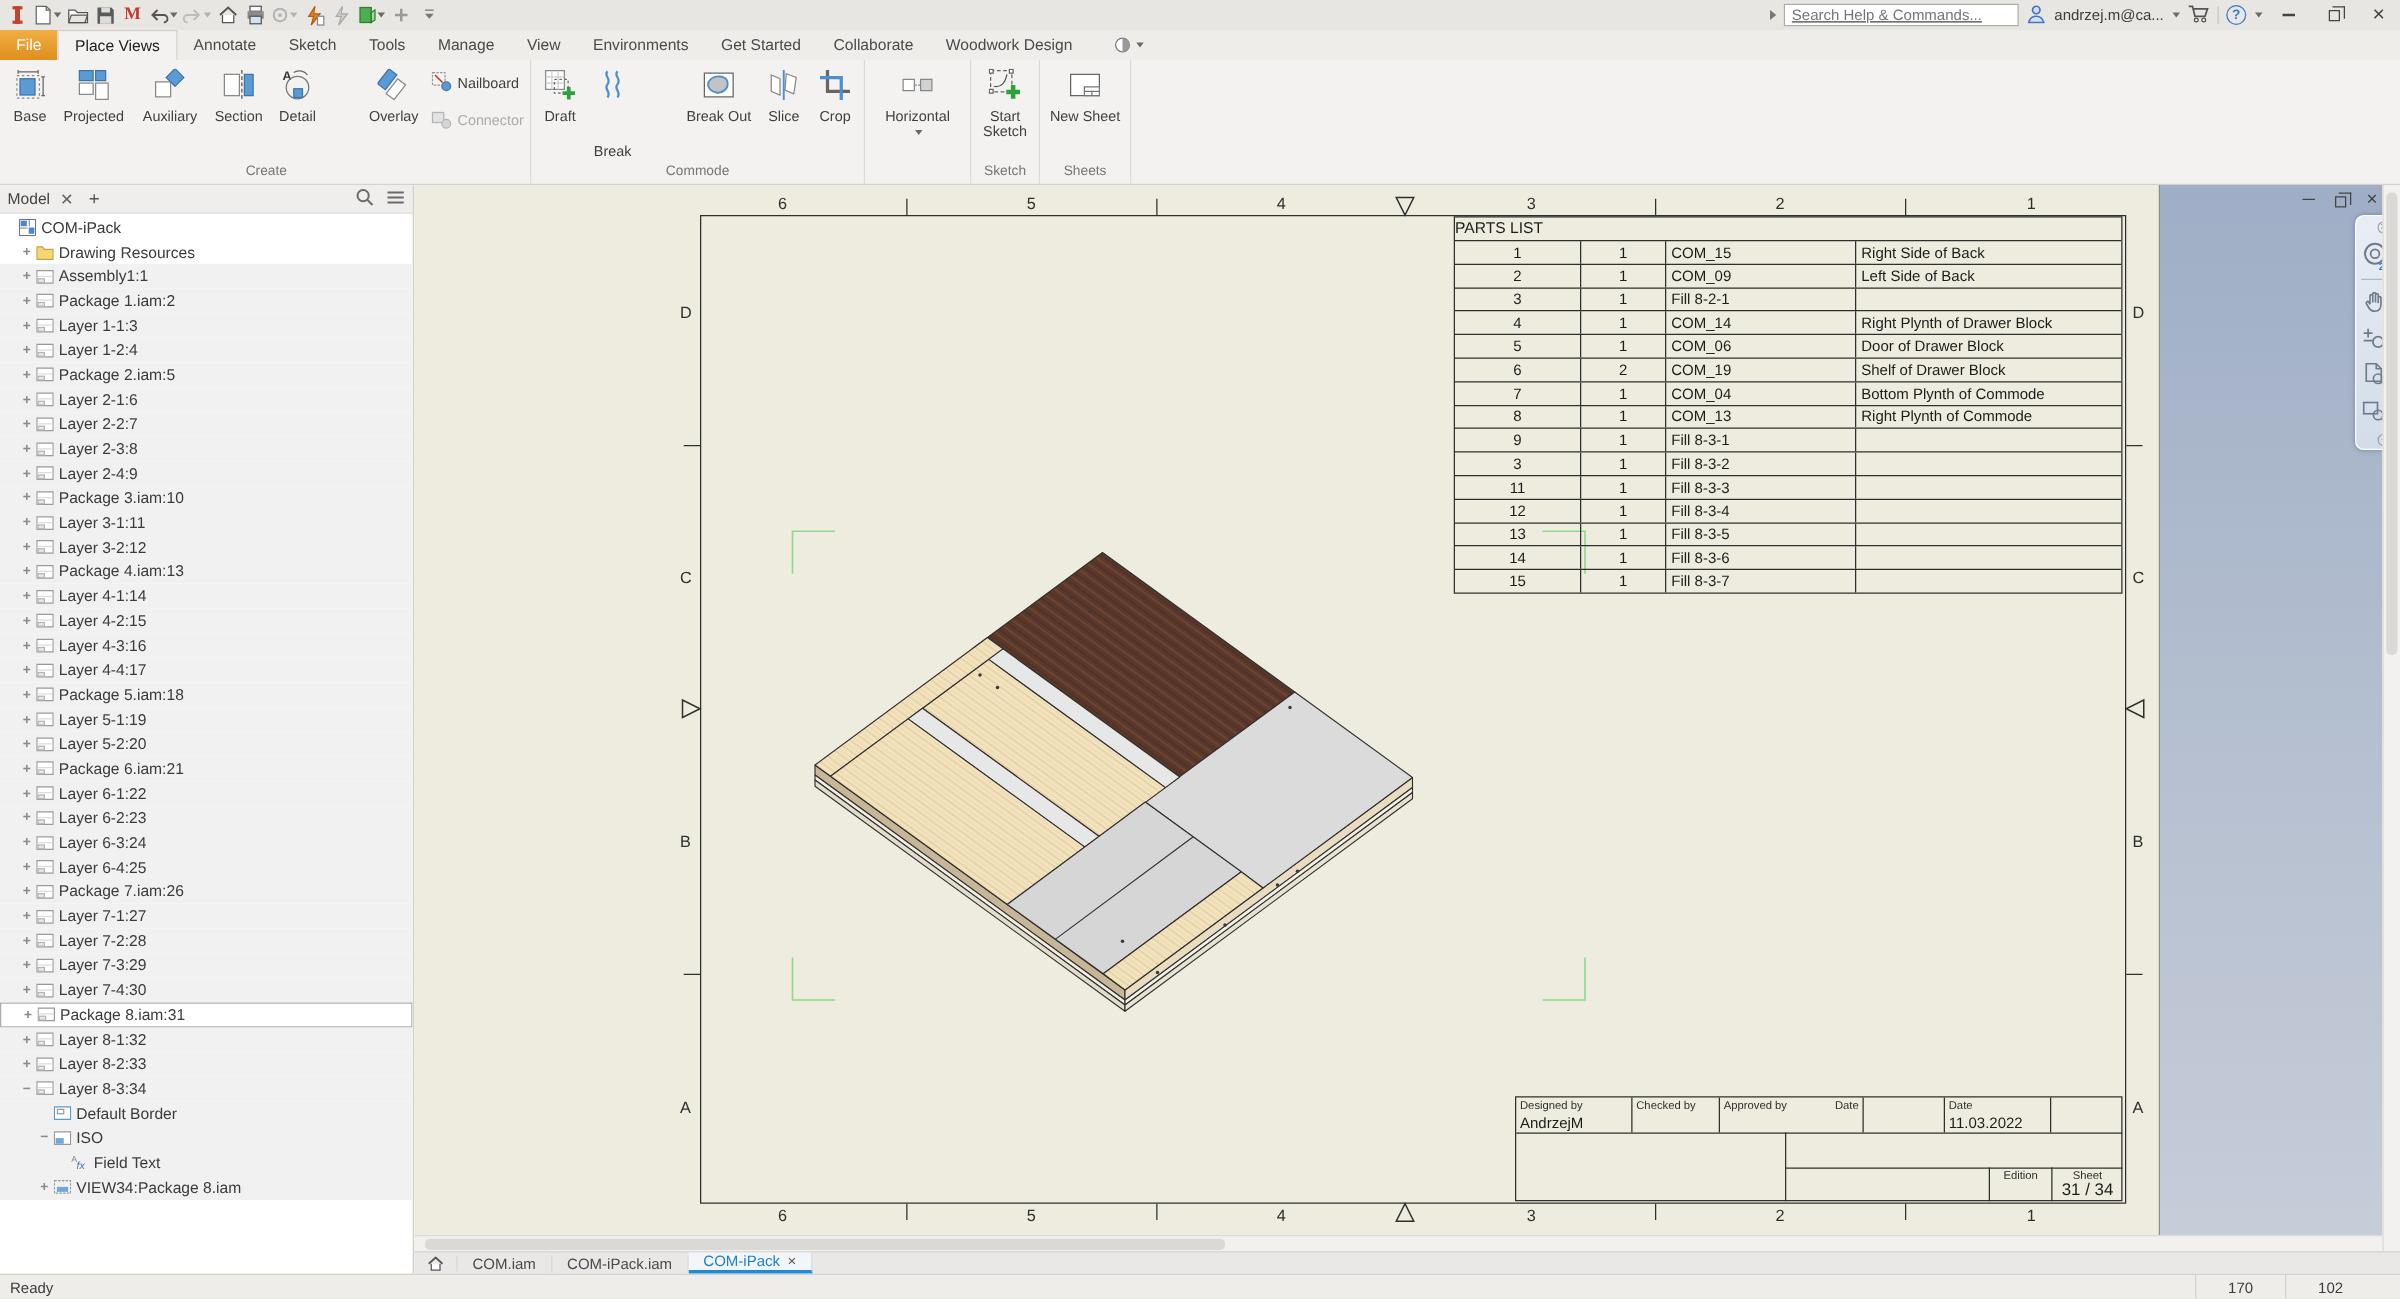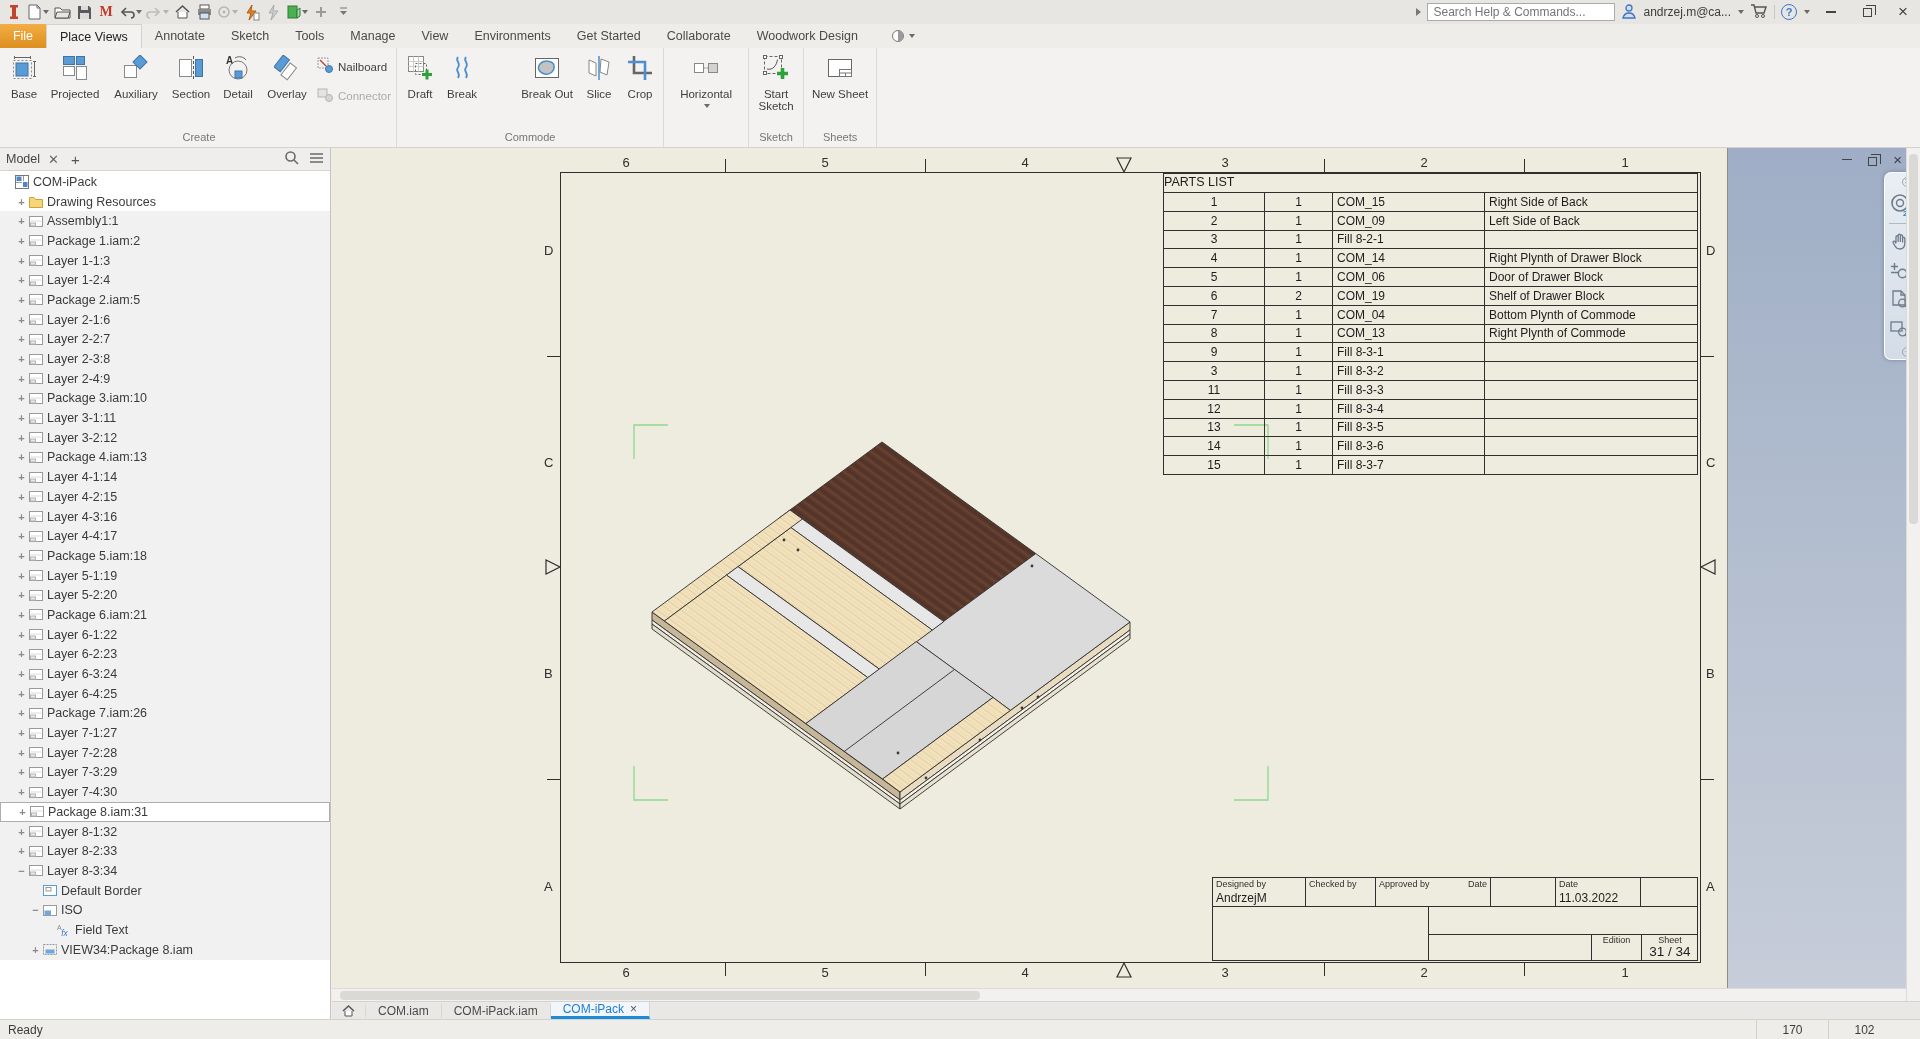--- a/index.html
+++ b/index.html
@@ -9,21 +9,21 @@
   #titlebar{position:absolute;left:0;top:0;width:1920px;height:24px;background:#E8E6E2;display:flex;align-items:center;font-size:12px;color:#3c3c3c;}
   #qat{display:flex;align-items:center;gap:2px;padding-left:4px;}
   .qbtn{display:flex;align-items:center;justify-content:center;height:20px;min-width:20px;padding:0 1px;}
   .qbtn svg{display:block;}
   .caret{width:0;height:0;border-left:3.5px solid transparent;border-right:3.5px solid transparent;border-top:4px solid #6a6a6a;margin-left:1px;}
   .caret.dis{border-top-color:#b3b3b3;}
   #title-center{position:absolute;left:0;right:0;text-align:center;pointer-events:none;color:#333;}
   #title-center .doc{margin-left:14px;}
   #title-right{margin-left:auto;display:flex;align-items:center;gap:6px;padding-right:2px;}
   .tri-right{width:0;height:0;border-top:4px solid transparent;border-bottom:4px solid transparent;border-left:5px solid #777;}
-  #search-input{width:188px;height:18px;border:1px solid #ABABAB;background:#fff;font-size:12px;padding:0 5px;color:#444;}
+  #search-input{width:188px;height:18px;border:1px solid #ABABAB;background:#fff;font-size:12px;padding:0 5px;color:#444;text-decoration:underline;}
   #user-label{color:#3c3c3c;}
   .tb-sep{width:1px;height:14px;background:#c9c6c2;}
   .winbtn{width:30px;height:22px;display:flex;align-items:center;justify-content:center;color:#444;font-size:14px;}
   .minbar{width:10px;height:1.5px;background:#444;}
   .restore{width:9px;height:9px;border:1.2px solid #444;position:relative;}
   .restore:before{content:"";position:absolute;left:2px;top:-4px;width:9px;height:9px;border:1.2px solid #444;border-left:none;border-bottom:none;}
   
   #tabrow{position:absolute;left:0;top:24px;width:1920px;height:24px;background:#EFEDEA;display:flex;align-items:flex-end;}
   .rtab{height:24px;display:flex;align-items:center;padding:0 13px;font-size:12.5px;color:#4a4a4a;}
   .rtab.file{background:linear-gradient(#F2AE44,#DD8F1E);color:#fff;width:46px;justify-content:center;padding:0;}
@@ -303,21 +303,21 @@
             <span class="ric">
               <svg width="26" height="26" viewBox="0 0 26 26">
                 <text x="1" y="9" font-size="10" font-weight="bold" fill="#333" font-family="Liberation Sans">A</text>
                 <path d="M10 3c4-2.5 9-1 11 2" stroke="#666" fill="none"></path>
                 <circle cx="13" cy="15" r="9" fill="none" stroke="#777"></circle>
                 <rect x="10" y="16" width="7" height="7" fill="#5B9BD5" stroke="#3E74A8"></rect>
               </svg>
             </span>
             <span>Detail</span>
           </div>
-          <div class="rbtn" style="width: 54px;">
+          <div class="rbtn" style="width: 54px; margin-left: 28px;">
             <span class="ric">
               <svg width="26" height="26" viewBox="0 0 26 26">
                 <rect x="4" y="1" width="8" height="15" fill="#5B9BD5" stroke="#3E74A8" transform="rotate(38 8 8)"></rect>
                 <rect x="11" y="9" width="8" height="15" fill="#fff" stroke="#888" transform="rotate(38 15 16)"></rect>
               </svg>
             </span>
             <span>Overlay</span>
           </div>
           <div class="rsmallcol">
             <div class="rsmall">
@@ -345,21 +345,21 @@
             <span class="ric">
               <svg width="26" height="26" viewBox="0 0 26 26">
                 <rect x="1.5" y="1.5" width="15" height="15" fill="#fff" stroke="#888"></rect>
                 <path d="M1.5 6.5h15M1.5 11.5h15M6.5 1.5v15M11.5 1.5v15" stroke="#ccc" fill="none"></path>
                 <rect x="8.5" y="8.5" width="11" height="11" fill="none" stroke="#666" stroke-dasharray="2 2"></rect>
                 <path d="M20 14.5v10M15 19.5h10" stroke="#2FA13C" stroke-width="3" fill="none"></path>
               </svg>
             </span>
             <span>Draft</span>
           </div>
-          <div class="rbtn" style="width: 42px;">
+          <div class="rbtn" style="width: 42px; gap: 28px;">
             <span class="ric">
               <svg width="26" height="26" viewBox="0 0 26 26">
                 <path d="M9 2c-3.5 4 3.5 5.5 0 10.5c-3.5 4 3.5 5.5 0 10.5" fill="none" stroke="#4B8FD0" stroke-width="1.8"></path>
                 <path d="M17 2c-3.5 4 3.5 5.5 0 10.5c-3.5 4 3.5 5.5 0 10.5" fill="none" stroke="#4B8FD0" stroke-width="1.8"></path>
               </svg>
             </span>
             <span>Break</span>
           </div>
           <div class="rbtn" style="width: 64px; margin-left: 32px;">
             <span class="ric">

